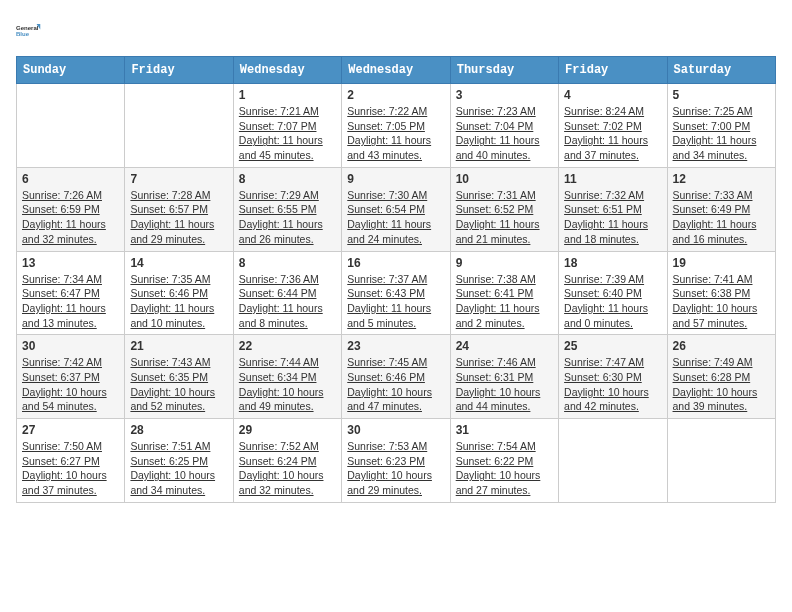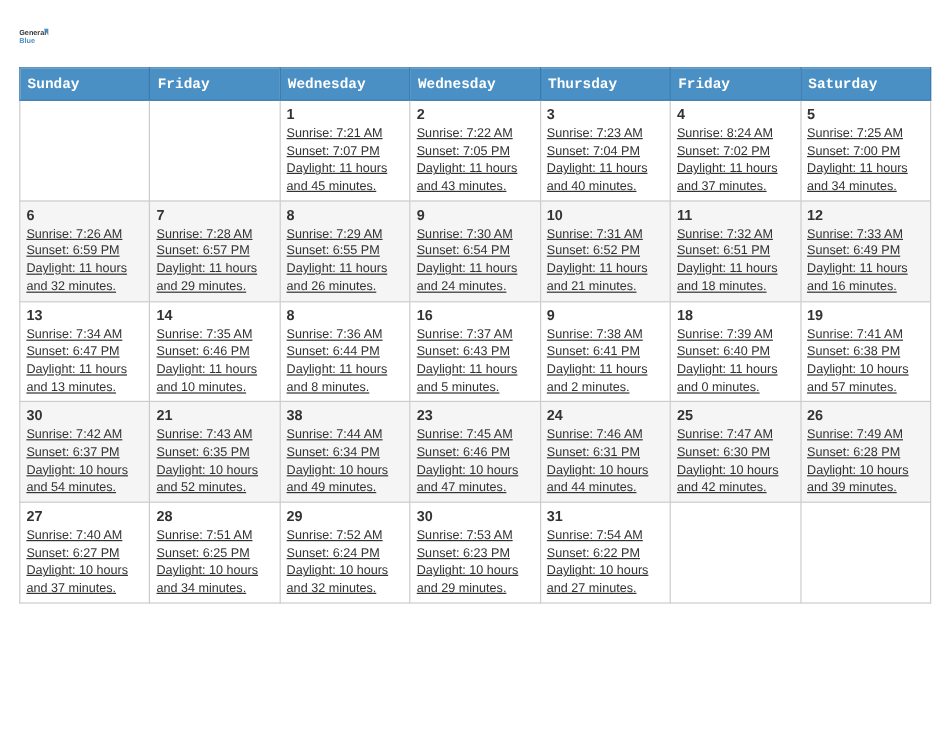--- a/index.html
+++ b/index.html
@@ -239,21 +239,21 @@
 Sunset: 6:37 PM
 Daylight: 10 hours and 54 minutes.</div>
         </td>
         <td>
           <span class="day-num">21</span>
           <div class="day-info">Sunrise: 7:43 AM
 Sunset: 6:35 PM
 Daylight: 10 hours and 52 minutes.</div>
         </td>
         <td>
-          <span class="day-num">38</span>
+          <span class="day-num">22</span>
           <div class="day-info">Sunrise: 7:44 AM
 Sunset: 6:34 PM
 Daylight: 10 hours and 49 minutes.</div>
         </td>
         <td>
           <span class="day-num">23</span>
           <div class="day-info">Sunrise: 7:45 AM
 Sunset: 6:46 PM
 Daylight: 10 hours and 47 minutes.</div>
         </td>
@@ -272,21 +272,21 @@
         <td>
           <span class="day-num">26</span>
           <div class="day-info">Sunrise: 7:49 AM
 Sunset: 6:28 PM
 Daylight: 10 hours and 39 minutes.</div>
         </td>
       </tr>
       <tr>
         <td>
           <span class="day-num">27</span>
-          <div class="day-info">Sunrise: 7:40 AM
+          <div class="day-info">Sunrise: 7:50 AM
 Sunset: 6:27 PM
 Daylight: 10 hours and 37 minutes.</div>
         </td>
         <td>
           <span class="day-num">28</span>
           <div class="day-info">Sunrise: 7:51 AM
 Sunset: 6:25 PM
 Daylight: 10 hours and 34 minutes.</div>
         </td>
         <td>

